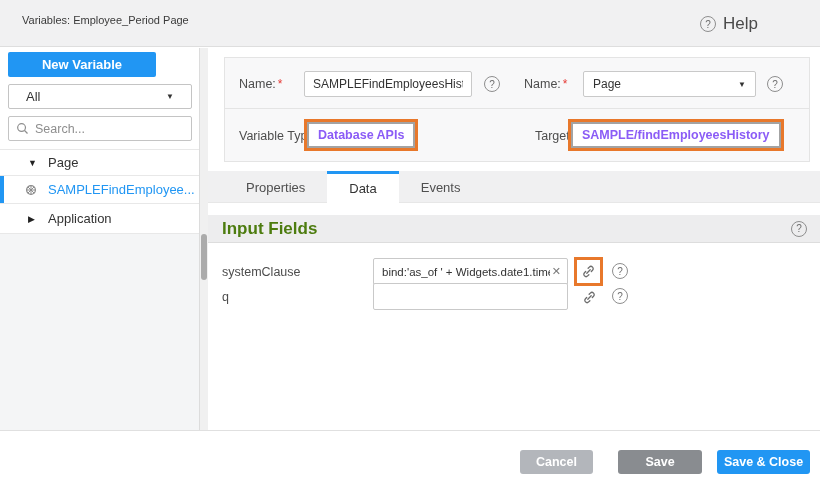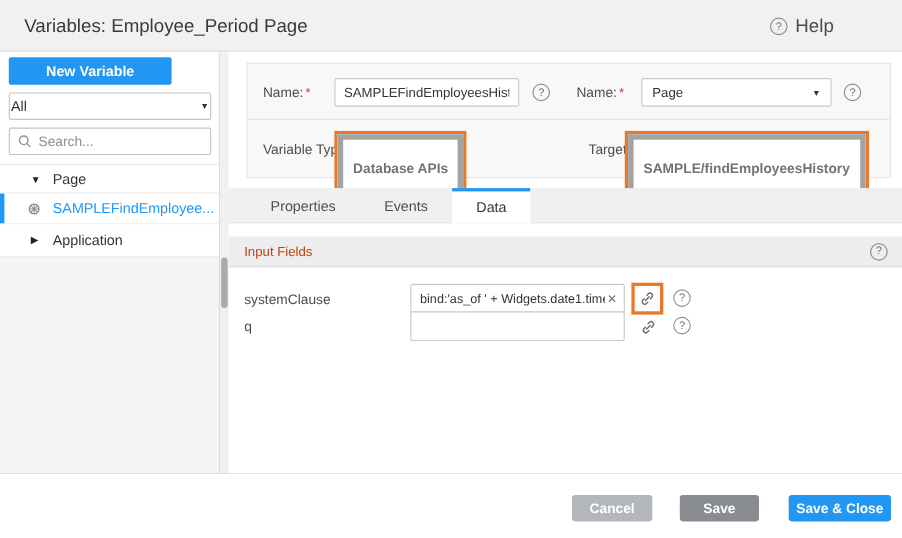--- a/index.html
+++ b/index.html
@@ -1,35 +1,35 @@
 <!DOCTYPE html>
 <html><head>
 <meta charset="utf-8">
 <style>
   * { margin:0; padding:0; box-sizing:border-box; }
   body { font-family:"Liberation Sans","DejaVu Sans",sans-serif; background:#fff; }
   .screen { position:relative; width:820px; height:489px; background:#fff; overflow:hidden; }
 
   
   .header { position:absolute; left:0; top:0; width:820px; height:47px; background:#F1F1F2; border-bottom:1px solid #DEDEDE; }
-  .header-title { position:absolute; left:22px; top:14px; font-size:17px; color:#3A3A3A; }
+  .header-title { position:absolute; left:22px; top:14px; font-size:11px; color:#3A3A3A; }
   .help-top { position:absolute; right:62px; top:14px; display:flex; align-items:center; gap:7px; cursor:pointer; }
   .help-top .help-label { font-size:17px; color:#4A4A4A; }
 
   .q-circle { display:inline-flex; align-items:center; justify-content:center;
     width:16px; height:16px; border:1px solid #8E8E8E; border-radius:50%;
     font-size:10px; color:#6E6E6E; background:transparent; flex:0 0 auto; }
 
   
   .sidebar { position:absolute; left:0; top:48px; width:200px; height:382px; background:#F4F5F6; border-right:1px solid #DCDCDC; }
   .sidebar-top { position:absolute; left:0; top:0; width:199px; height:185px; background:#FFFFFF; }
   .btn-new-variable { position:absolute; left:8px; top:4px; width:148px; height:25px;
     background:#2196F3; color:#fff; font-size:13px; font-weight:700; border:none; border-radius:2px; cursor:pointer; }
   .filter-select { position:absolute; left:8px; top:36px; width:184px; height:25px; background:#fff;
-    border:1px solid #C4C4C4; border-radius:2px; display:flex; align-items:center; padding:0 1px; cursor:pointer; }
+    border:1px solid #C4C4C4; border-radius:2px; display:flex; align-items:center; padding:0 17px; cursor:pointer; }
   .filter-select .sel-text { font-size:13px; color:#333; flex:1; }
   .caret { font-size:8px; color:#333; }
   .search-box { position:absolute; left:8px; top:68px; width:184px; height:25px; background:#fff;
     border:1px solid #C4C4C4; border-radius:2px; display:flex; align-items:center; padding:0 7px; gap:6px; }
   .search-box input { border:none; outline:none; width:130px; font-size:12.5px; color:#333;
     font-family:"Liberation Sans","DejaVu Sans",sans-serif; background:transparent; }
   .search-box input::placeholder { color:#8E8E8E; }
 
   .tree { position:absolute; left:0; top:101px; width:199px; background:#fff; border-top:1px solid #E8E8E8; }
   .tree-row { position:relative; height:26px; display:flex; align-items:center; border-bottom:1px solid #E8E8E8;
@@ -59,34 +59,34 @@
   .help-name { position:absolute; left:259px; top:18px; }
   .lbl-owner { position:absolute; left:299px; top:19px; }
   .sel-owner { position:absolute; left:358px; top:13px; width:173px; height:26px; background:#fff; border:1px solid #C9C9C9;
     border-radius:2px; display:flex; align-items:center; padding:0 9px; cursor:pointer; }
   .sel-owner .sel-text { font-size:12px; color:#333; flex:1; }
   .help-owner { position:absolute; left:542px; top:18px; }
 
   .form-row2 { position:absolute; left:0; top:52px; width:100%; height:52px; }
   .lbl-vartype { position:absolute; left:14px; top:19px; }
   .hl-box { border:3px solid #E8782B; background:#fff; display:inline-flex; }
-  .chip { border:5px solid #a3a3a3; background:#fff; padding:19px 9px; font-size:12.5px; font-weight:700; color:#737373; white-space:nowrap; }
+  .chip { border:2px solid #a3a3a3; background:#fff; padding:4px 9px; font-size:12.5px; font-weight:700; color:#8b5cf6; white-space:nowrap; }
   .hl-vartype { position:absolute; left:79px; top:9px; }
   .lbl-target { position:absolute; left:310px; top:19px; }
   .hl-target { position:absolute; left:343px; top:9px; }
 
   
   .tabbar { position:absolute; left:0; top:123px; width:612px; height:32px; background:#F0F0F1; border-bottom:1px solid #E7E7E7; display:flex; padding-left:16px; }
   .tab { height:32px; padding:0 22px; display:flex; align-items:center; font-size:13px; color:#4F4F4F; cursor:pointer; }
   .tab.active { background:#fff; border-top:3px solid #2196F3; color:#333; }
 
   
   .section-hdr { position:absolute; left:0; top:167px; width:612px; height:28px; background:#EDEDEE; border-bottom:1px solid #DDDDDD;
     display:flex; align-items:center; }
-  .section-hdr .section-title { font-size:12px; color:#c2410c; margin-left:14px; flex:1; }
+  .section-hdr .section-title { font-size:17px; color:#4d7c0f; margin-left:14px; flex:1;font-weight:bold; }
   .section-hdr .q-circle { margin-right:13px; }
 
   .field-row { position:absolute; left:0; width:612px; height:27px; }
   .row-sysclause { top:210px;padding-left:20px; }
   .row-q { top:235px; }
   .field-label { position:absolute; left:14px; top:7px; font-size:12.5px; color:#4D4D4D; }
   .field-input-wrap { position:absolute; left:165px; top:0; width:195px; height:27px; border:1px solid #C9C9C9; border-radius:2px;
     background:#fff; display:flex; align-items:center; }
   .field-input-wrap input { border:none; outline:none; flex:1; min-width:0; height:100%; padding:0 2px 0 8px;
     font-size:11.5px; color:#333; font-family:"Liberation Sans","DejaVu Sans",sans-serif; background:transparent; }
@@ -95,21 +95,21 @@
   .link-slot.boxed { border:3px solid #E8782B; background:#fff; cursor:pointer; }
   .link-plain { position:absolute; left:369px; top:2px; width:24px; height:24px; display:flex; align-items:center; justify-content:center; cursor:pointer; }
   .row-help { position:absolute; left:404px; top:5px; }
 
   
   .footer-divider { position:absolute; left:0; top:430px; width:820px; height:1px; background:#E0E0E0; }
   .footer { position:absolute; left:0; top:431px; width:820px; height:58px; background:#fff; }
   .footer-btn { position:absolute; top:19px; height:24px; border:none; border-radius:3px; color:#fff;
     font-size:12.5px; font-weight:700; cursor:pointer; font-family:"Liberation Sans","DejaVu Sans",sans-serif; }
   .btn-cancel { left:520px; width:73px; background:#B3B6BB; }
-  .btn-save { left:618px; width:72px; background:#898C90; }
+  .btn-save { left:618px; width:84px; background:#898C90; }
   .btn-saveclose { left:717px; width:93px; background:#2196F3; }
 
   svg { display:block; }
 </style>
 </head>
 <body>
 
 <div class="screen">
 
   <div class="header">
@@ -187,22 +187,22 @@
         </span>
         <span class="f-label lbl-target">Target:</span>
         <span class="hl-box hl-target">
           <span class="chip">SAMPLE/findEmployeesHistory</span>
         </span>
       </div>
     </div>
 
     <div class="tabbar">
       <div class="tab">Properties</div>
+      <div class="tab active">Data</div>
       <div class="tab">Events</div>
-      <div class="tab active">Data</div>
     </div>
 
     <div class="section-hdr">
       <span class="section-title">Input Fields</span>
       <span class="q-circle">?</span>
     </div>
 
     <div class="field-row row-sysclause">
       <span class="field-label">systemClause</span>
       <div class="field-input-wrap">

